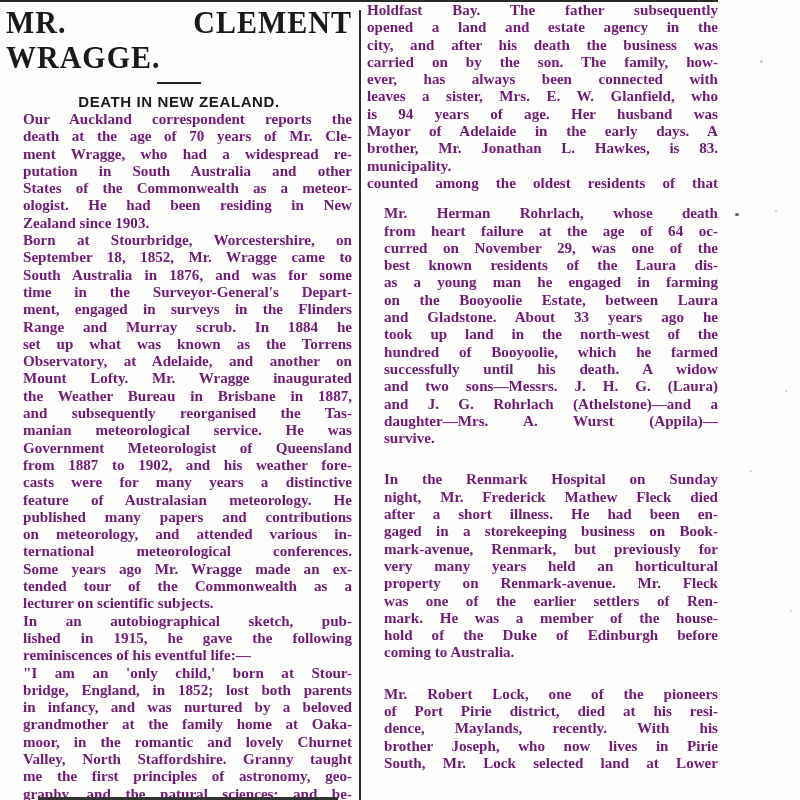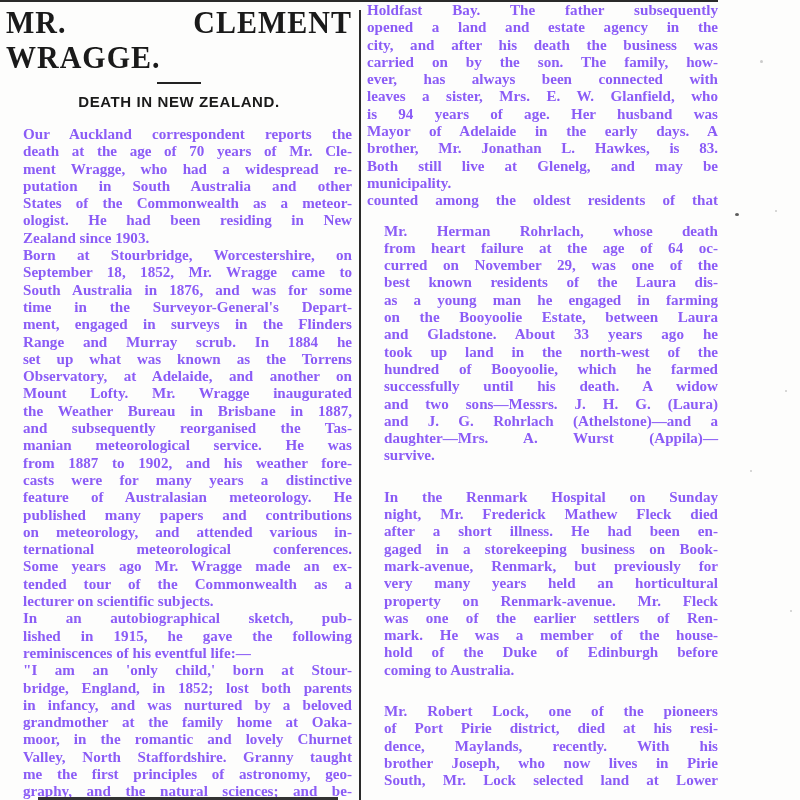--- a/index.html
+++ b/index.html
@@ -62,30 +62,30 @@
       height: 2px;
       background: #222;
       margin: 8px auto 0 auto;
     }
     .subhead {
       font-family: "Liberation Sans", "DejaVu Sans", sans-serif;
       font-weight: bold;
       font-size: 15px;
       text-align: center;
       letter-spacing: 0.6px;
-      margin: 9px 0 15px 0;
+      margin: 9px 0 0 0;
       line-height: 18px;
     }
     .para {
       font-size: 15.1px;
       line-height: 17.3px;
       text-align: justify;
       margin: 0;
       font-weight: bold;
-      color: #8b5cf6;
+      color: #701a75;
     }
     .para.indent {
       text-indent: 17px;
     }
     .para.gap-above {
       margin-top: 13px;
       font-family: Liberation Serif, serif;
     }
     .para.gap-big {
       margin-top: 24px;
@@ -142,20 +142,21 @@
         <span class="line">South Australia in 1876, and was for some</span>
         <span class="line">time in the Surveyor-General's Depart-</span>
         <span class="line">ment, engaged in surveys in the Flinders</span>
         <span class="line">Range and Murray scrub. In 1884 he</span>
         <span class="line">set up what was known as the Torrens</span>
         <span class="line">Observatory, at Adelaide, and another on</span>
         <span class="line">Mount Lofty. Mr. Wragge inaugurated</span>
         <span class="line">the Weather Bureau in Brisbane in 1887,</span>
         <span class="line">and subsequently reorganised the Tas-</span>
         <span class="line">manian meteorological service. He was</span>
+        <span class="line">Government Meteorologist of Queensland</span>
         <span class="line">from 1887 to 1902, and his weather fore-</span>
         <span class="line">casts were for many years a distinctive</span>
         <span class="line">feature of Australasian meteorology. He</span>
         <span class="line">published many papers and contributions</span>
         <span class="line">on meteorology, and attended various in-</span>
         <span class="line">ternational meteorological conferences.</span>
         <span class="line">Some years ago Mr. Wragge made an ex-</span>
         <span class="line">tended tour of the Commonwealth as a</span>
         <span class="line last">lecturer on scientific subjects.</span>
       </p>
@@ -180,21 +181,20 @@
     <p class="para">
         <span class="line">Holdfast Bay. The father subsequently</span>
         <span class="line">opened a land and estate agency in the</span>
         <span class="line">city, and after his death the business was</span>
         <span class="line">carried on by the son. The family, how-</span>
         <span class="line">ever, has always been connected with</span>
         <span class="line">leaves a sister, Mrs. E. W. Glanfield, who</span>
         <span class="line">is 94 years of age. Her husband was</span>
         <span class="line">Mayor of Adelaide in the early days. A</span>
         <span class="line">brother, Mr. Jonathan L. Hawkes, is 83.</span>
-        <span class="line">Both still live at Glenelg, and may be</span>
         <span class="line last">municipality.</span>
         <span class="line">counted among the oldest residents of that</span>
       </p>
     <p class="para indent gap-above">
         <span class="line">Mr. Herman Rohrlach, whose death</span>
         <span class="line">from heart failure at the age of 64 oc-</span>
         <span class="line">curred on November 29, was one of the</span>
         <span class="line">best known residents of the Laura dis-</span>
         <span class="line">as a young man he engaged in farming</span>
         <span class="line">on the Booyoolie Estate, between Laura</span>

